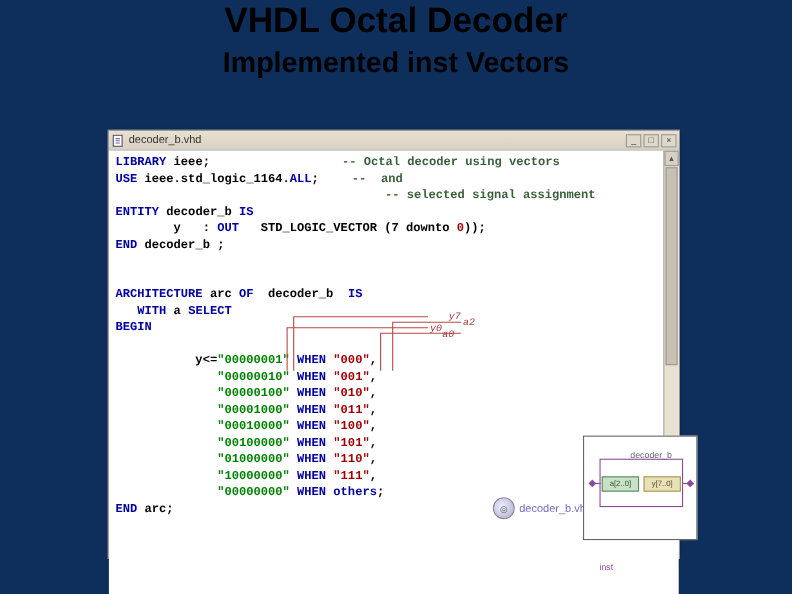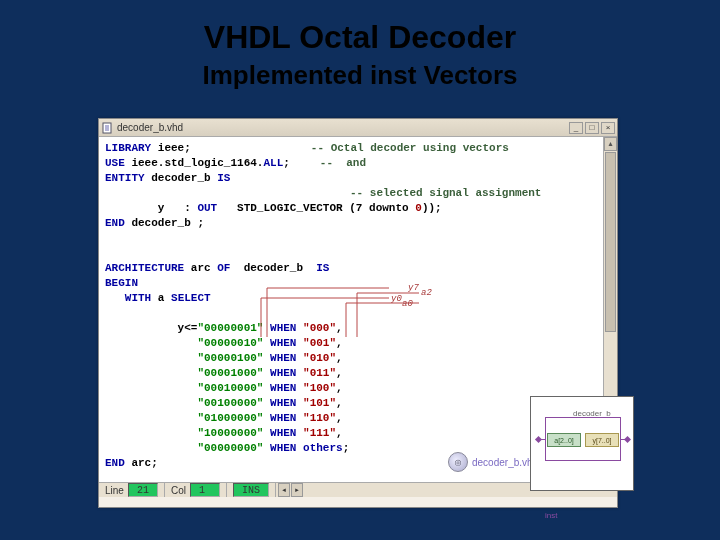--- a/index.html
+++ b/index.html
@@ -8,21 +8,21 @@
     height: 540px;
     background: #0e2e5c;
     font-family: Arial, sans-serif;
     overflow: hidden;
   }
   .title {
     color: #000;
     font-size: 32px;
     font-weight: bold;
     text-align: center;
-    padding-top: 19px;
+    padding-top: 0;
   }
   .subtitle {
     color: #000;
     font-size: 26px;
     font-weight: bold;
     text-align: center;
     padding-top: 4px;
     padding-bottom: 10px;
   }
   .app-window {
@@ -61,21 +61,21 @@
     border: 1px solid #999;
     font-size: 8px;
     display: flex;
     align-items: center;
     justify-content: center;
     color: #333;
   }
   .code-area {
     position: relative;
     background: #fff;
-    height: 346px;
+    height: 404px;
     overflow: hidden;
     font-family: "Courier New", monospace;
     font-size: 11px;
     line-height: 15px;
     padding: 4px 6px;
     border-bottom: 1px solid #aaa;
   }
   .kw-blue { color: #0000a0; }
   .kw-red { color: #a00000; }
   .kw-green { color: #008000; }
@@ -273,29 +273,29 @@
     <div class="tb-btns">
       <div class="tb-btn">_</div>
       <div class="tb-btn">□</div>
       <div class="tb-btn">×</div>
     </div>
   </div>
 
   <div class="code-area">
     <div class="code-line"><span class="kw-blue">LIBRARY</span><span class="txt"> ieee;</span><span style="display:inline-block;width:120px"></span><span class="comment">-- Octal decoder using vectors</span></div>
     <div class="code-line"><span class="kw-blue">USE</span><span class="txt"> ieee.std_logic_1164.</span><span class="kw-blue">ALL</span><span class="txt">;</span><span style="display:inline-block;width:30px"></span><span class="comment">--  and</span></div>
+    <div class="code-line"><span style="display:inline-block;width:245px"></span><span class="comment">-- selected signal assignment</span></div>
     <div class="code-line"><span class="kw-blue">ENTITY</span><span class="txt"> decoder_b </span><span class="kw-blue">IS</span></div>
-    <div class="code-line"><span style="display:inline-block;width:245px"></span><span class="comment">-- selected signal assignment</span></div>
     <div class="code-line"><span class="txt">        y   : </span><span class="kw-blue">OUT</span><span class="txt">   STD_LOGIC_VECTOR (7 downto </span><span class="kw-red">0</span><span class="txt">));</span></div>
     <div class="code-line"><span class="kw-blue">END</span><span class="txt"> decoder_b ;</span></div>
     <div class="code-line">&nbsp;</div>
     <div class="code-line">&nbsp;</div>
     <div class="code-line"><span class="kw-blue">ARCHITECTURE</span><span class="txt"> arc </span><span class="kw-blue">OF</span><span class="txt">  decoder_b  </span><span class="kw-blue">IS</span></div>
+    <div class="code-line"><span class="kw-blue">   WITH</span><span class="txt"> a </span><span class="kw-blue">SELECT</span></div>
     <div class="code-line"><span class="kw-blue">BEGIN</span></div>
-    <div class="code-line"><span class="kw-blue">   WITH</span><span class="txt"> a </span><span class="kw-blue">SELECT</span></div>
     <div class="code-line">&nbsp;</div>
     <div class="code-line"><span class="txt">           y&lt;=</span><span class="kw-green">"00000001"</span><span class="kw-blue"> WHEN </span><span class="kw-red">"000"</span><span class="txt">,</span></div>
     <div class="code-line"><span class="txt">              </span><span class="kw-green">"00000010"</span><span class="kw-blue"> WHEN </span><span class="kw-red">"001"</span><span class="txt">,</span></div>
     <div class="code-line"><span class="txt">              </span><span class="kw-green">"00000100"</span><span class="kw-blue"> WHEN </span><span class="kw-red">"010"</span><span class="txt">,</span></div>
     <div class="code-line"><span class="txt">              </span><span class="kw-green">"00001000"</span><span class="kw-blue"> WHEN </span><span class="kw-red">"011"</span><span class="txt">,</span></div>
     <div class="code-line"><span class="txt">              </span><span class="kw-green">"00010000"</span><span class="kw-blue"> WHEN </span><span class="kw-red">"100"</span><span class="txt">,</span></div>
     <div class="code-line"><span class="txt">              </span><span class="kw-green">"00100000"</span><span class="kw-blue"> WHEN </span><span class="kw-red">"101"</span><span class="txt">,</span></div>
     <div class="code-line"><span class="txt">              </span><span class="kw-green">"01000000"</span><span class="kw-blue"> WHEN </span><span class="kw-red">"110"</span><span class="txt">,</span></div>
     <div class="code-line"><span class="txt">              </span><span class="kw-green">"10000000"</span><span class="kw-blue"> WHEN </span><span class="kw-red">"111"</span><span class="txt">,</span></div>
     <div class="code-line"><span class="txt">              </span><span class="kw-green">"00000000"</span><span class="kw-blue"> WHEN </span><span class="kw-blue">others</span><span class="txt">;</span></div>

